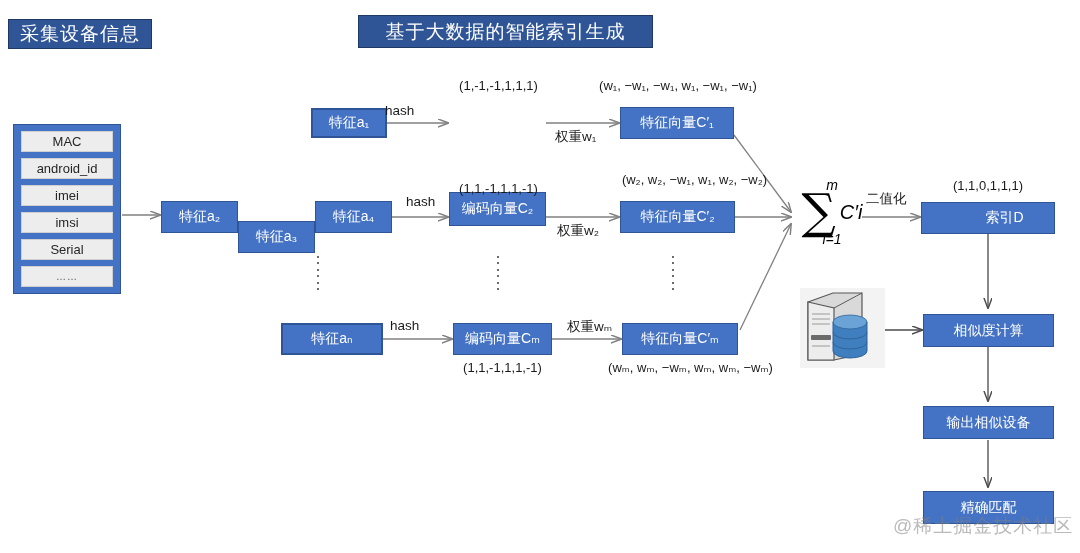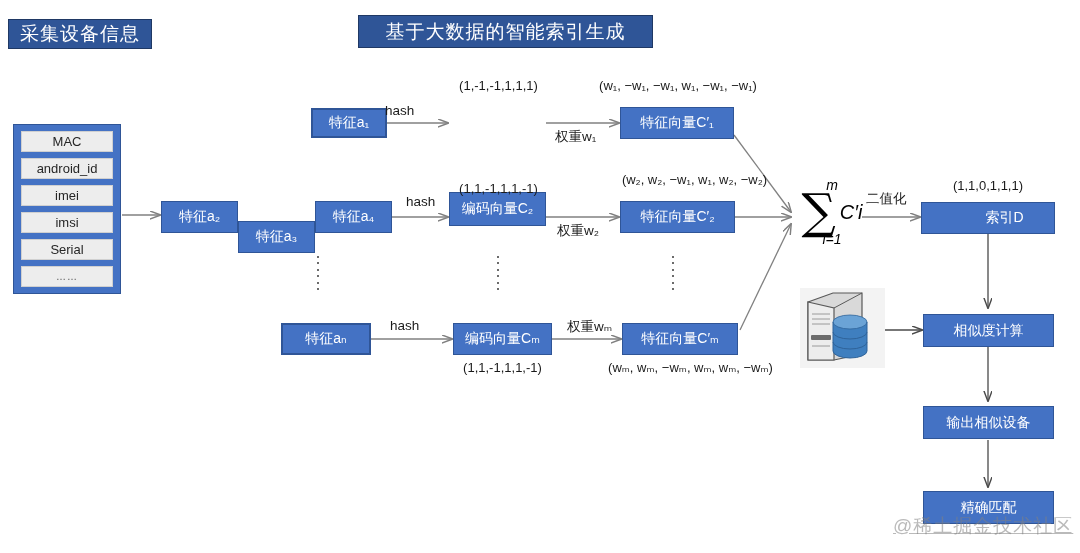--- a/index.html
+++ b/index.html
@@ -97,21 +97,20 @@
   
   .dbicon{position:absolute;}
 
   
   .watermark{
     position:absolute;
     color:rgba(130,130,130,0.55);
     font-size:19px;
     white-space:nowrap;
     letter-spacing:1px;
-    text-decoration:underline;
   }
 </style>
 </head>
 <body>
 
 <div id="canvas">
 
   <svg id="wires" viewBox="0 0 1080 553" xmlns="http://www.w3.org/2000/svg">
     <defs>
       <marker id="ah" markerWidth="9" markerHeight="9" refX="8" refY="3.2" orient="auto" markerUnits="strokeWidth">
@@ -212,21 +211,21 @@
   </div>
   <div class="abs vdots" style="left:671px;top:256px;width:4px;height:34px;">
     <span></span>
       <span></span>
       <span></span>
       <span></span>
       <span></span>
       <span></span>
   </div>
 
-  <div class="abs box thickborder" style="left:281px;top:323px;width:90px;height:32px;">特征aₙ</div>
+  <div class="abs box thickborder" style="left:281px;top:323px;width:102px;height:32px;">特征aₙ</div>
 
   <div class="abs lbl" style="left:390px;top:318px;">hash</div>
 
   <div class="abs box" style="left:453px;top:323px;width:99px;height:32px;">编码向量Cₘ</div>
 
   <div class="abs cap" style="left:420px;top:360px;width:165px;">(1,1,-1,1,1,-1)</div>
 
   <div class="abs lbl" style="left:567px;top:318px;">权重wₘ</div>
 
   <div class="abs box" style="left:622px;top:323px;width:116px;height:32px;">特征向量C′ₘ</div>

